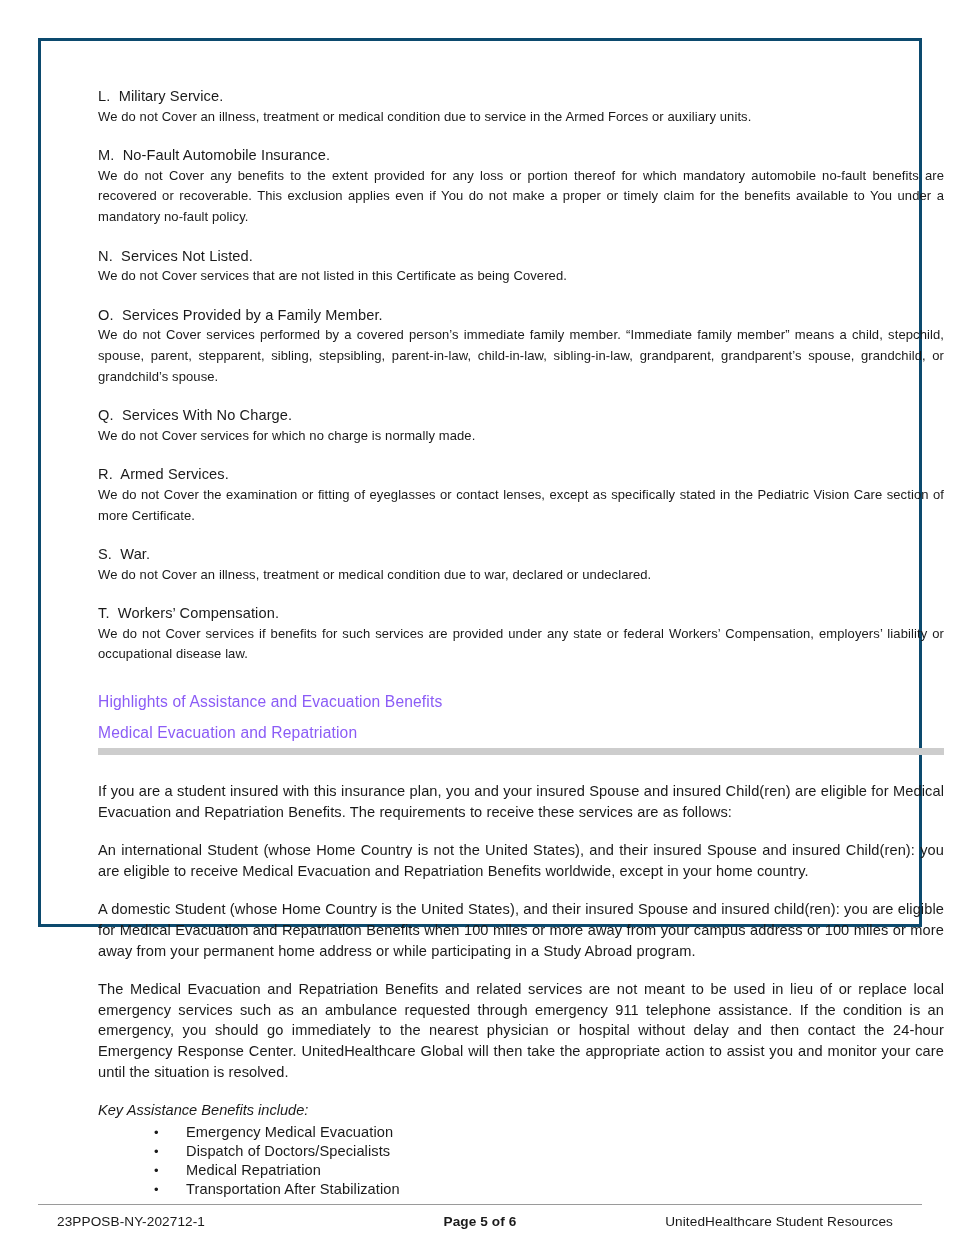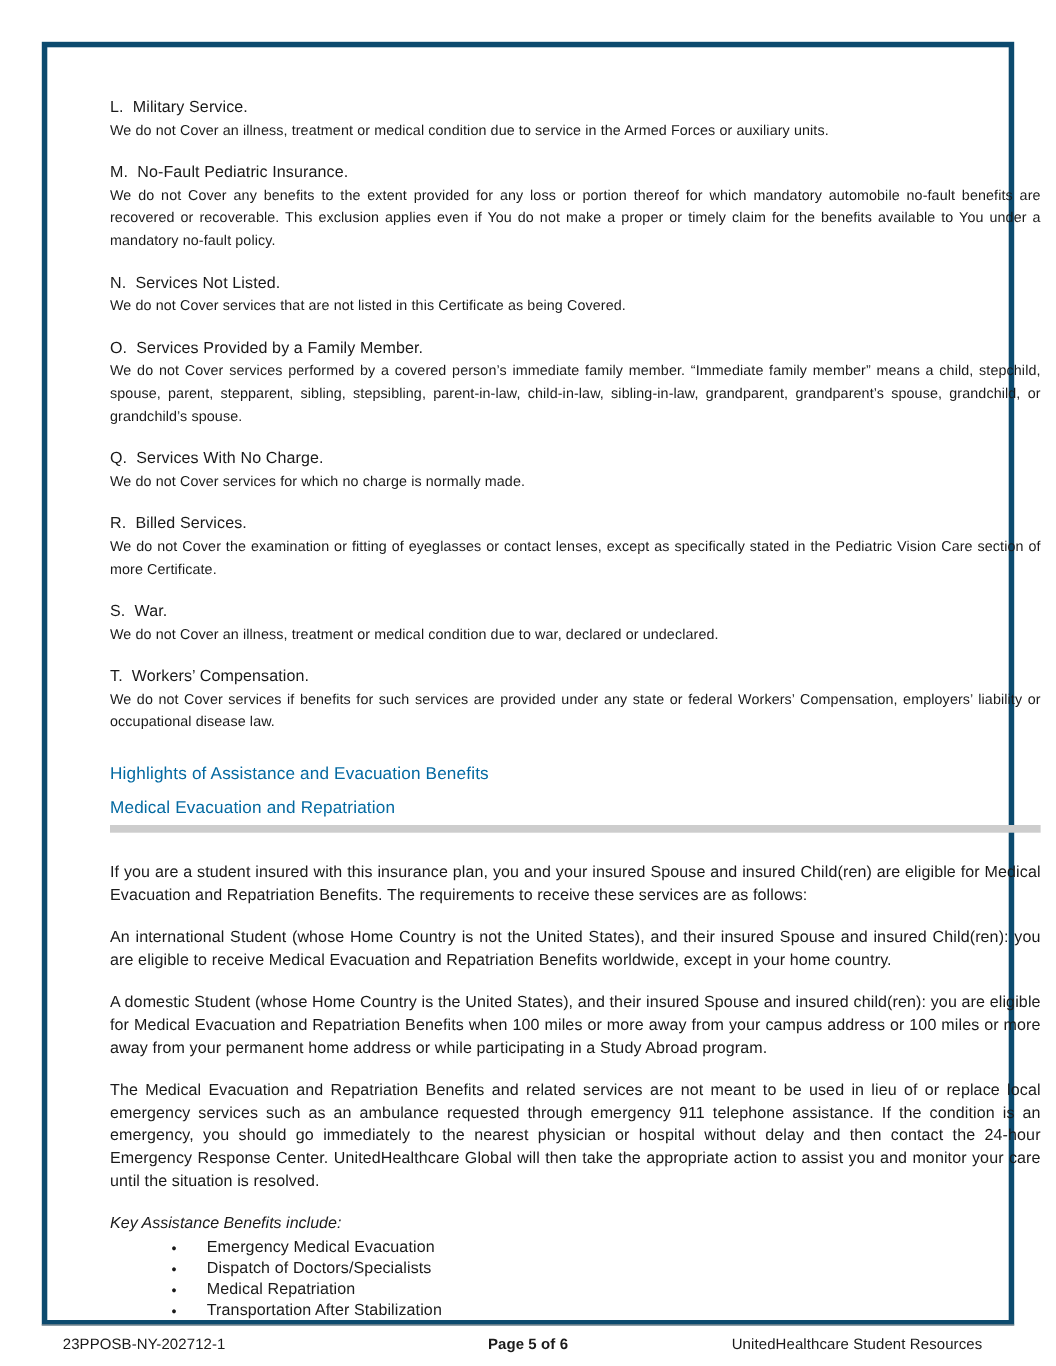--- a/index.html
+++ b/index.html
@@ -23,22 +23,22 @@
     background: #ffffff;
     box-sizing: border-box;
   }
 
   
   .page-frame {
     position: absolute;
     left: 38px;
     top: 38px;
     width: 884px;
-    height: 1167px;
-    border: 5px solid #0c4a6e;
+    height: 889px;
+    border: 3px solid #0c4a6e;
     box-sizing: border-box;
     background: #ffffff;
   }
 
   .page-body {
     position: absolute;
     left: 57px;
     top: 45px;
     width: 846px;
   }
@@ -67,21 +67,21 @@
     text-align: left;
   }
 
   
   .section-heads {
     margin-top: 26px;
   }
   .section-head {
     font-size: 15.6px;
     line-height: 22px;
-    color: #0369a1;
+    color: #8b5cf6;
     letter-spacing: 0.15px;
     margin-bottom: 9px;
   }
   .section-head.second {
     margin-bottom: 4px;
   }
   .head-rule {
     height: 7px;
     background: #cdcdcd;
     width: 846px;
@@ -175,42 +175,42 @@
     <div class="page-body">
 
       <div>
 
         <div class="exclusion">
           <div class="exclusion-title">L.  Military Service.</div>
           <div class="exclusion-text no-justify">We do not Cover an illness, treatment or medical condition due to service in the Armed Forces or auxiliary units.</div>
         </div>
 
         <div class="exclusion">
-          <div class="exclusion-title">M.  No-Fault Pediatric Insurance.</div>
+          <div class="exclusion-title">M.  No-Fault Automobile Insurance.</div>
           <div class="exclusion-text">We do not Cover any benefits to the extent provided for any loss or portion thereof for which mandatory automobile no-fault benefits are recovered or recoverable.  This exclusion applies even if You do not make a proper or timely claim for the benefits available to You under a mandatory no-fault policy.</div>
         </div>
 
         <div class="exclusion">
           <div class="exclusion-title">N.  Services Not Listed.</div>
           <div class="exclusion-text no-justify">We do not Cover services that are not listed in this Certificate as being Covered.</div>
         </div>
 
         <div class="exclusion">
           <div class="exclusion-title">O.  Services Provided by a Family Member.</div>
           <div class="exclusion-text">We do not Cover services performed by a covered person’s immediate family member.  “Immediate family member” means a child, stepchild, spouse, parent, stepparent, sibling, stepsibling, parent-in-law, child-in-law, sibling-in-law, grandparent, grandparent’s spouse, grandchild, or grandchild’s spouse.</div>
         </div>
 
 
         <div class="exclusion">
           <div class="exclusion-title">Q.  Services With No Charge.</div>
           <div class="exclusion-text no-justify">We do not Cover services for which no charge is normally made.</div>
         </div>
 
         <div class="exclusion">
-          <div class="exclusion-title">R.  Billed Services.</div>
+          <div class="exclusion-title">R.  Armed Services.</div>
           <div class="exclusion-text">We do not Cover the examination or fitting of eyeglasses or contact lenses, except as specifically stated in the Pediatric Vision Care section of more Certificate.</div>
         </div>
 
         <div class="exclusion">
           <div class="exclusion-title">S.  War.</div>
           <div class="exclusion-text no-justify">We do not Cover an illness, treatment or medical condition due to war, declared or undeclared.</div>
         </div>
 
         <div class="exclusion">
           <div class="exclusion-title">T.  Workers’ Compensation.</div>

